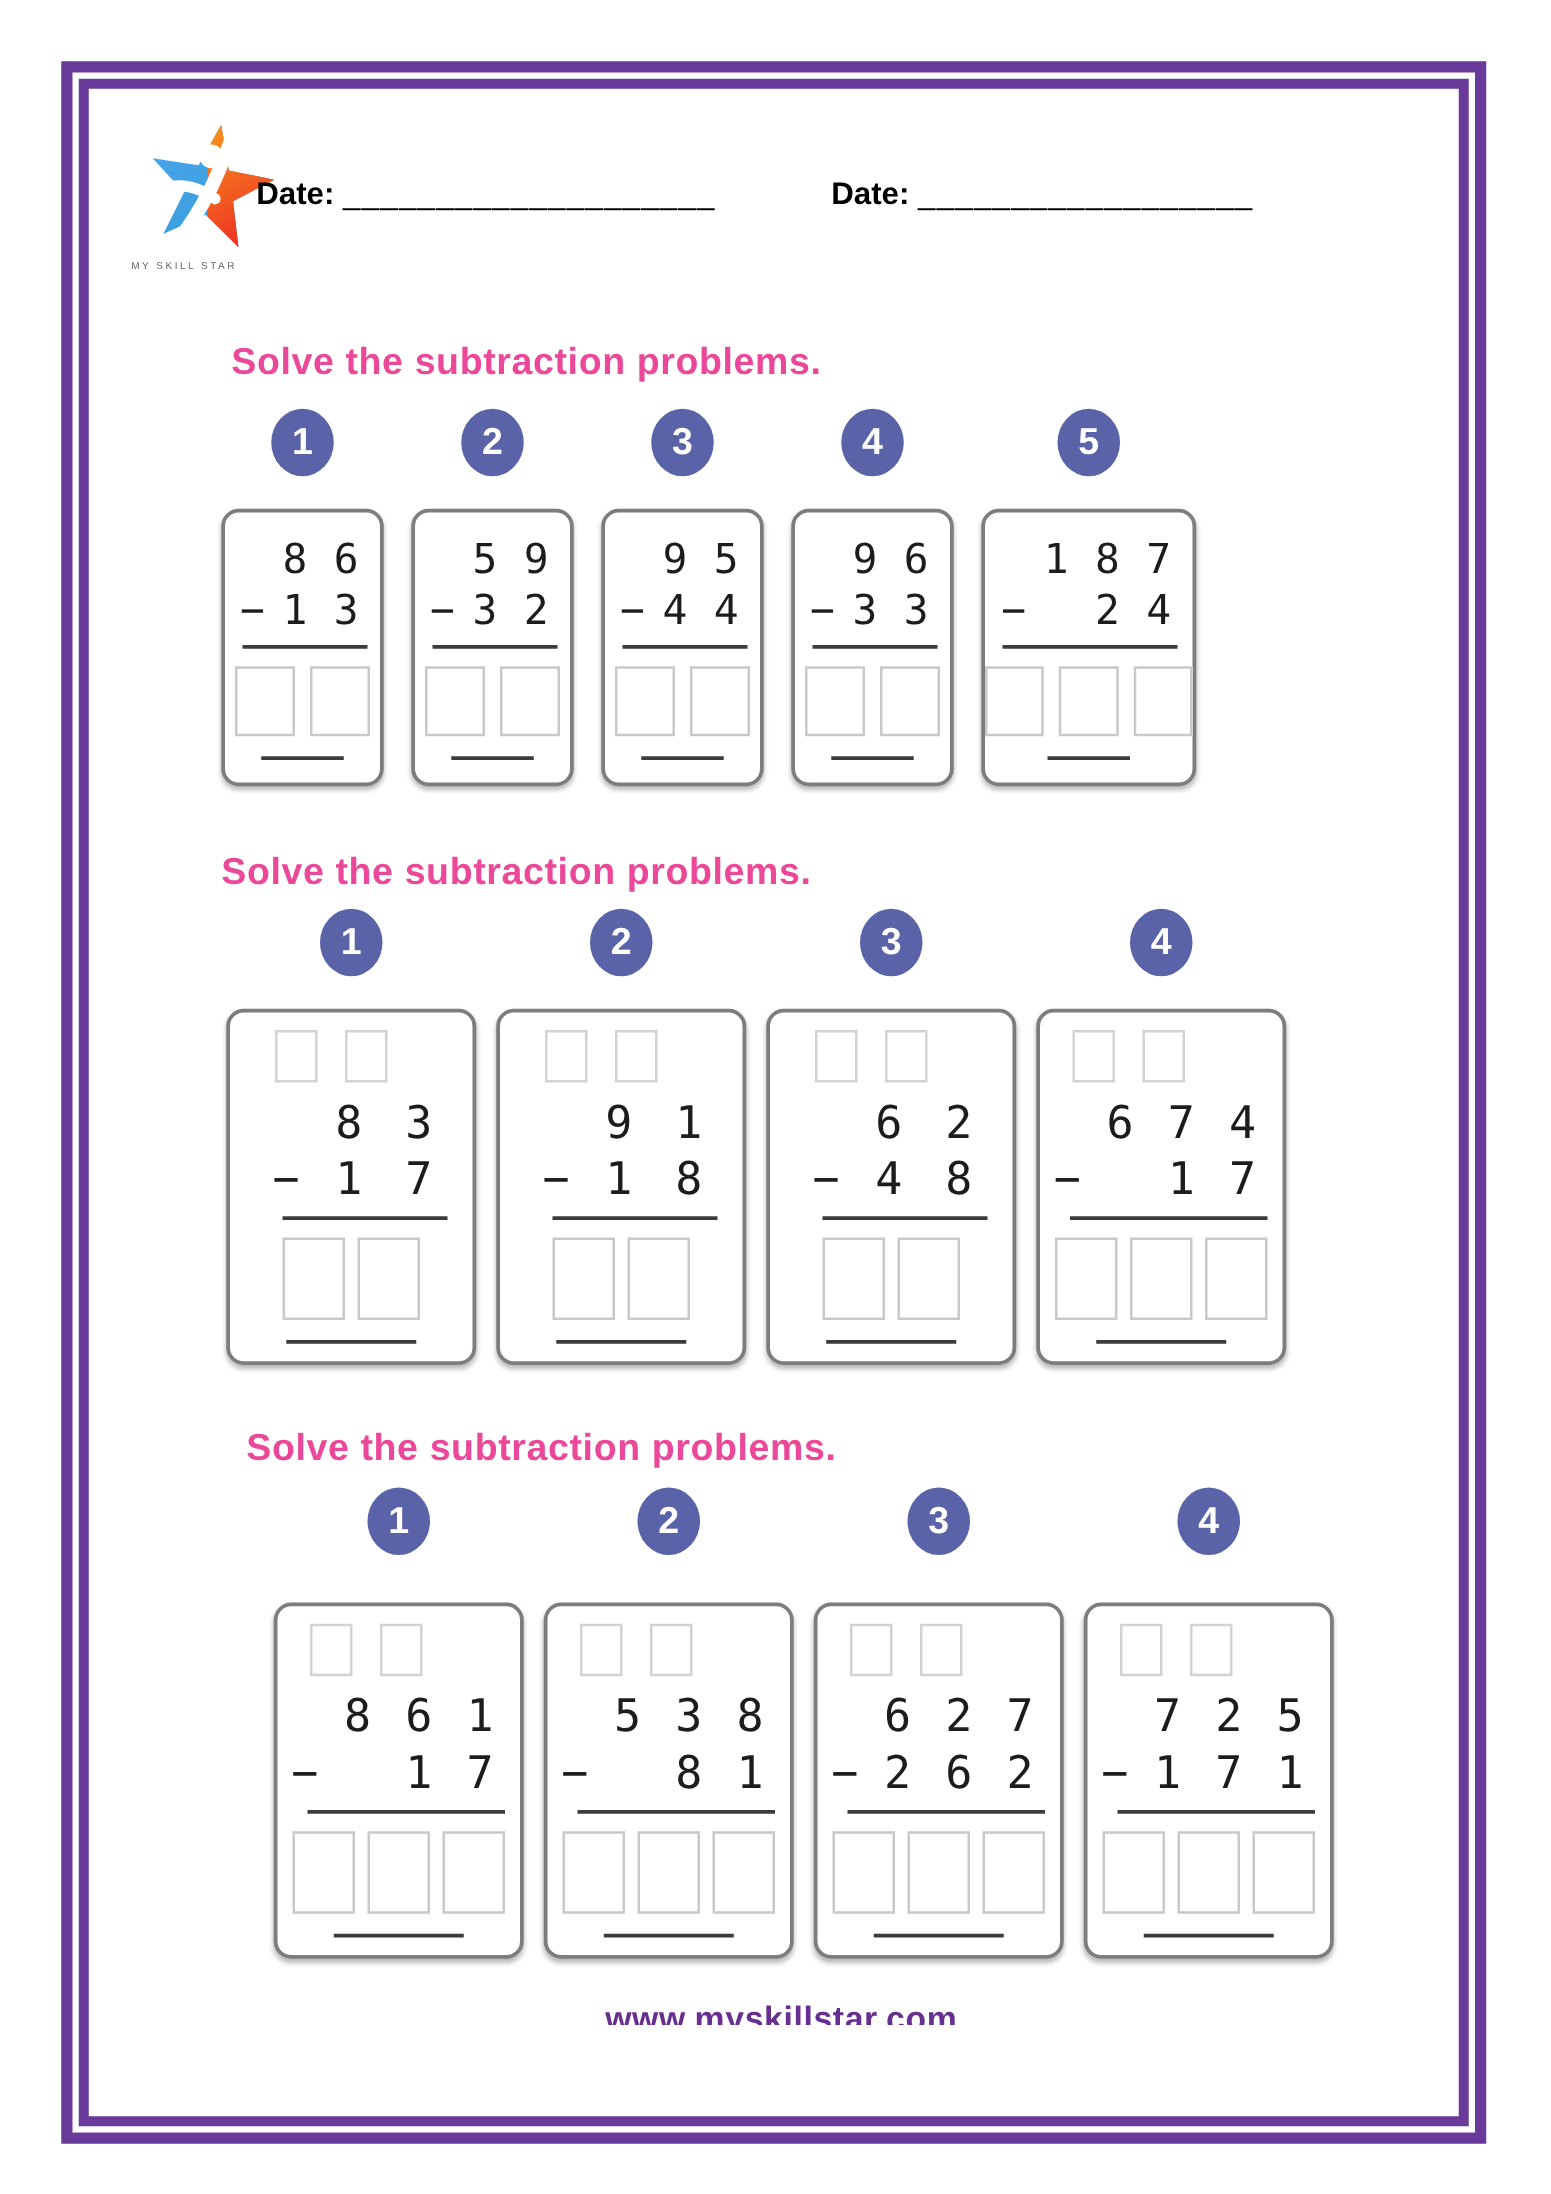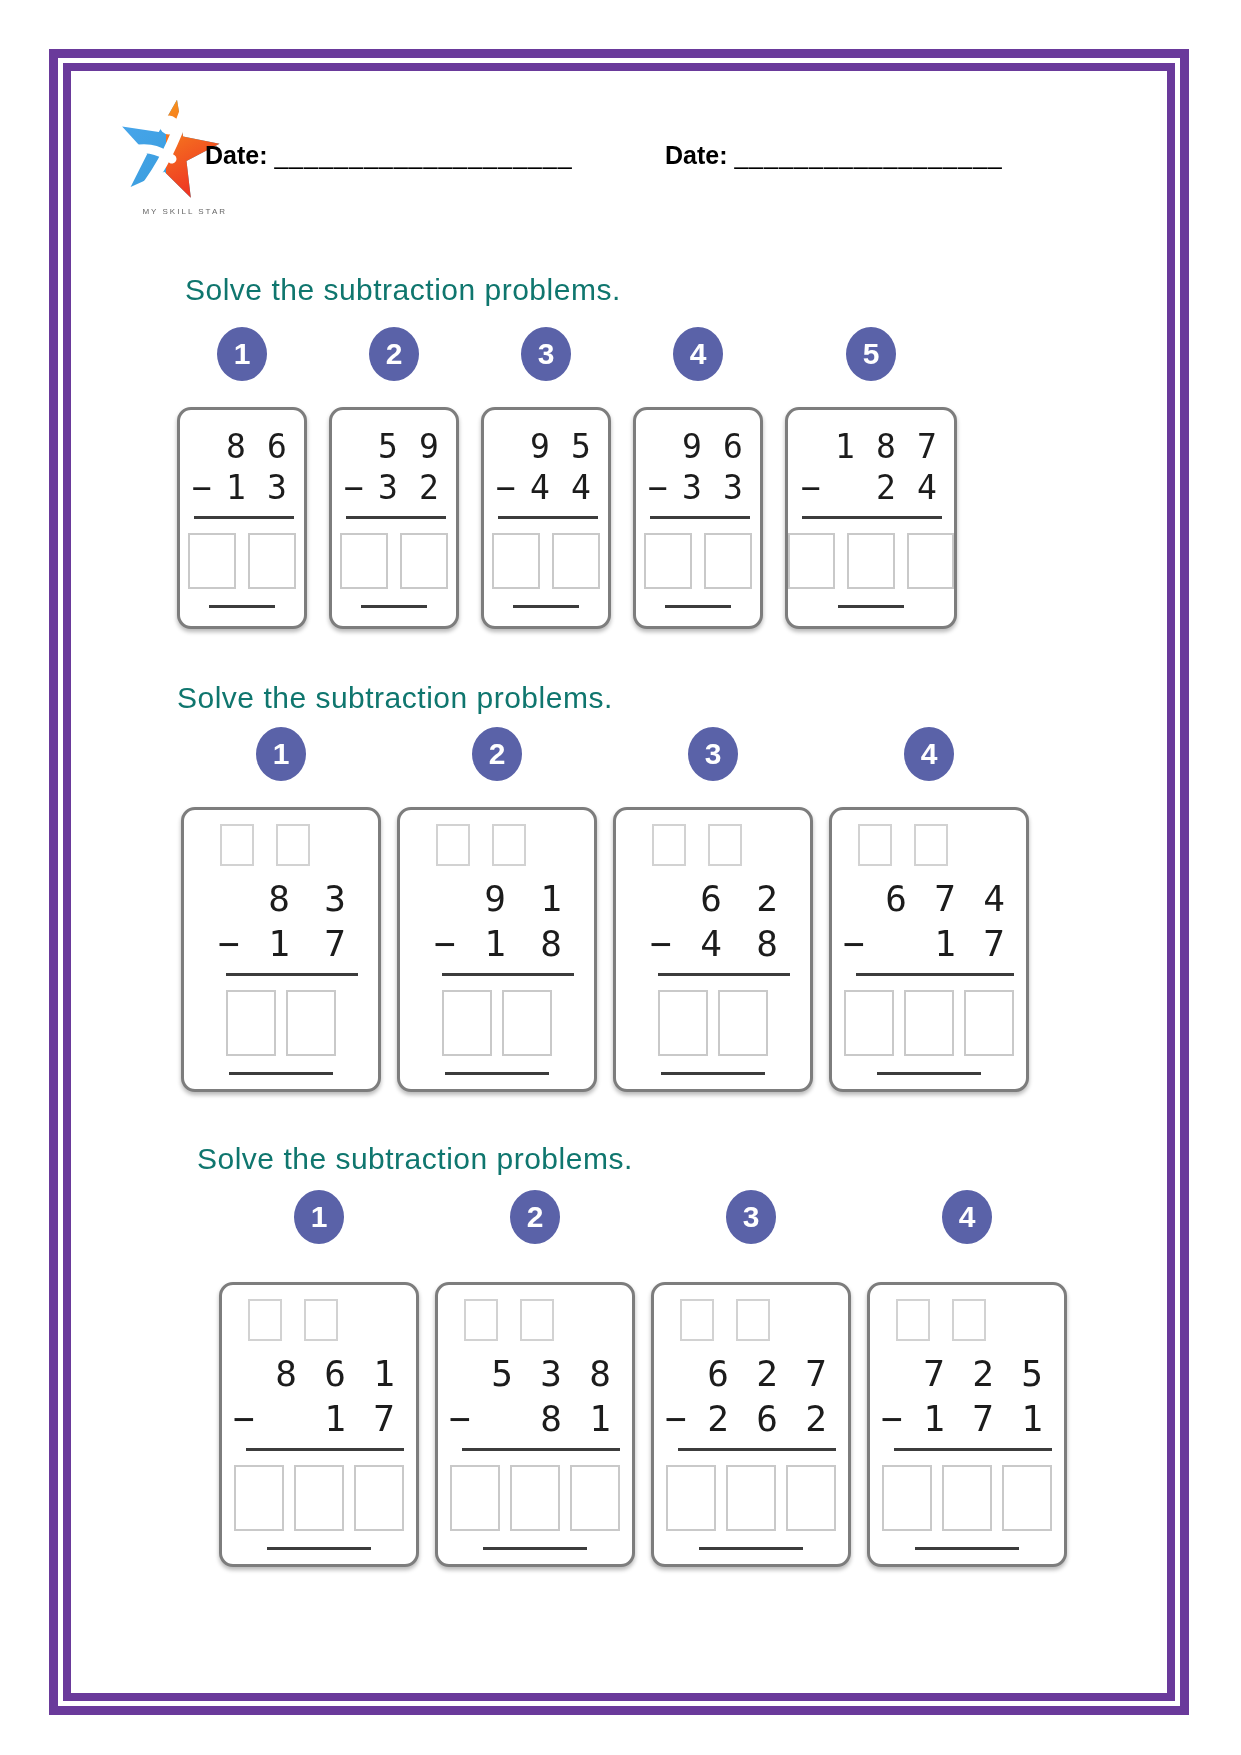--- a/index.html
+++ b/index.html
@@ -7,29 +7,29 @@
         font-family:"Liberation Sans",sans-serif;overflow:hidden;}
   
   .frame-outer{position:absolute;left:49px;top:49px;right:52px;bottom:40px;
                border:9px solid #6a3a9b;}
   .frame-inner{position:absolute;left:5px;top:5px;right:5px;bottom:5px;
                border:8px solid #6a3a9b;}
   .content{position:absolute;left:22px;top:22px;right:10px;bottom:5px;}
 
   
   .header{position:relative;height:150px;}
-  .logo{position:absolute;left:12px;top:0px;width:122px;text-align:right;}
+  .logo{position:absolute;left:12px;top:0px;width:122px;text-align:left;}
   .logo-caption{font-size:8px;letter-spacing:2px;color:#666;margin-top:-4px;}
   .field-row{position:absolute;top:48px;left:0;width:100%;font-size:25px;font-weight:bold;color:#000;}
   .name-field{position:absolute;left:112px;top:0;white-space:nowrap;}
   .date-field{position:absolute;left:572px;top:0;white-space:nowrap;}
   .blank-line{font-weight:normal;letter-spacing:1px;}
 
   
-  .section-heading{font-size:30px;font-weight:400;color:#0f766e;letter-spacing:0.5px;}
+  .section-heading{font-size:30px;font-weight:700;color:#ec4899;letter-spacing:0.5px;}
   .s1 .section-heading{margin:30px 0 0 92px;}
   .s2 .section-heading{margin:52px 0 0 84px;}
   .s3 .section-heading{margin:50px 0 0 104px;}
   .problems-row{display:flex;align-items:flex-start;}
   .s1 .problems-row{margin:20px 0 0 84px;gap:22px;}
   .s2 .problems-row{margin:12px 0 0 88px;gap:16px;}
   .s3 .problems-row{margin:14px 0 0 126px;gap:16px;}
   .problem-col{display:flex;flex-direction:column;align-items:center;}
   .s1 .problem-col{gap:26px;}
   .s2 .problem-col{gap:26px;}
@@ -459,17 +459,22 @@
                       <div class="answer-box"></div>
                       <div class="answer-box"></div>
                     </div>
                     <div class="botline"></div>
                   </div>
                 </div>
               </div>
             </div>
           </div>
 
+        <div class="footer-wrap">
+          <div class="footer-clip">
+            <div class="footer-text">www.myskillstar.com</div>
+          </div>
+        </div>
 
       </div>
     </div>
   </div>
 </div>
 
 </body></html>

